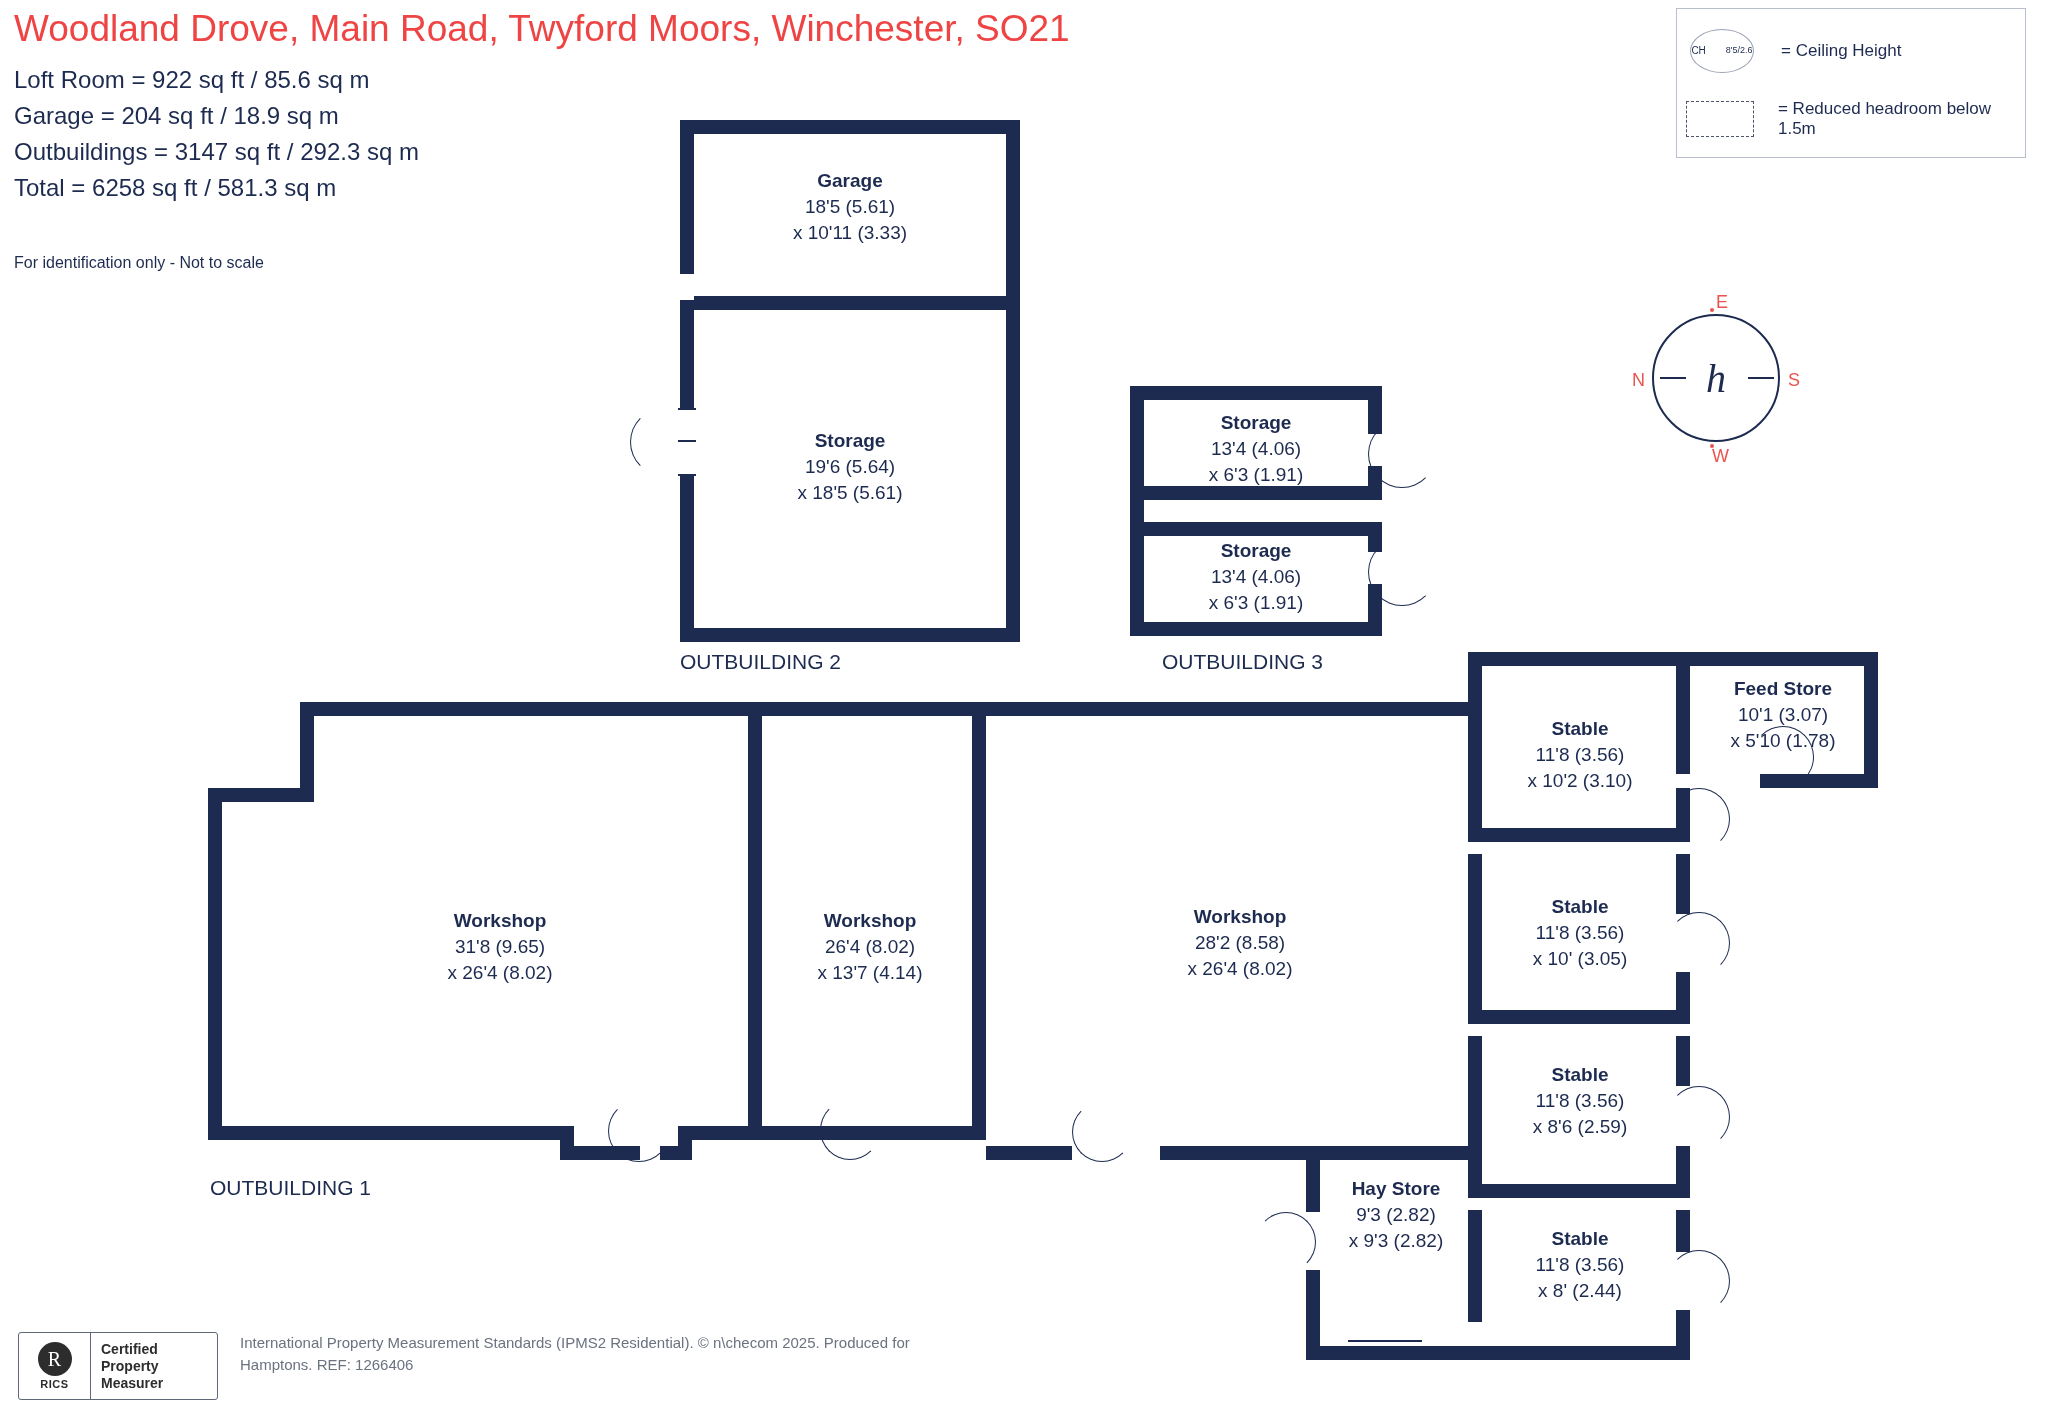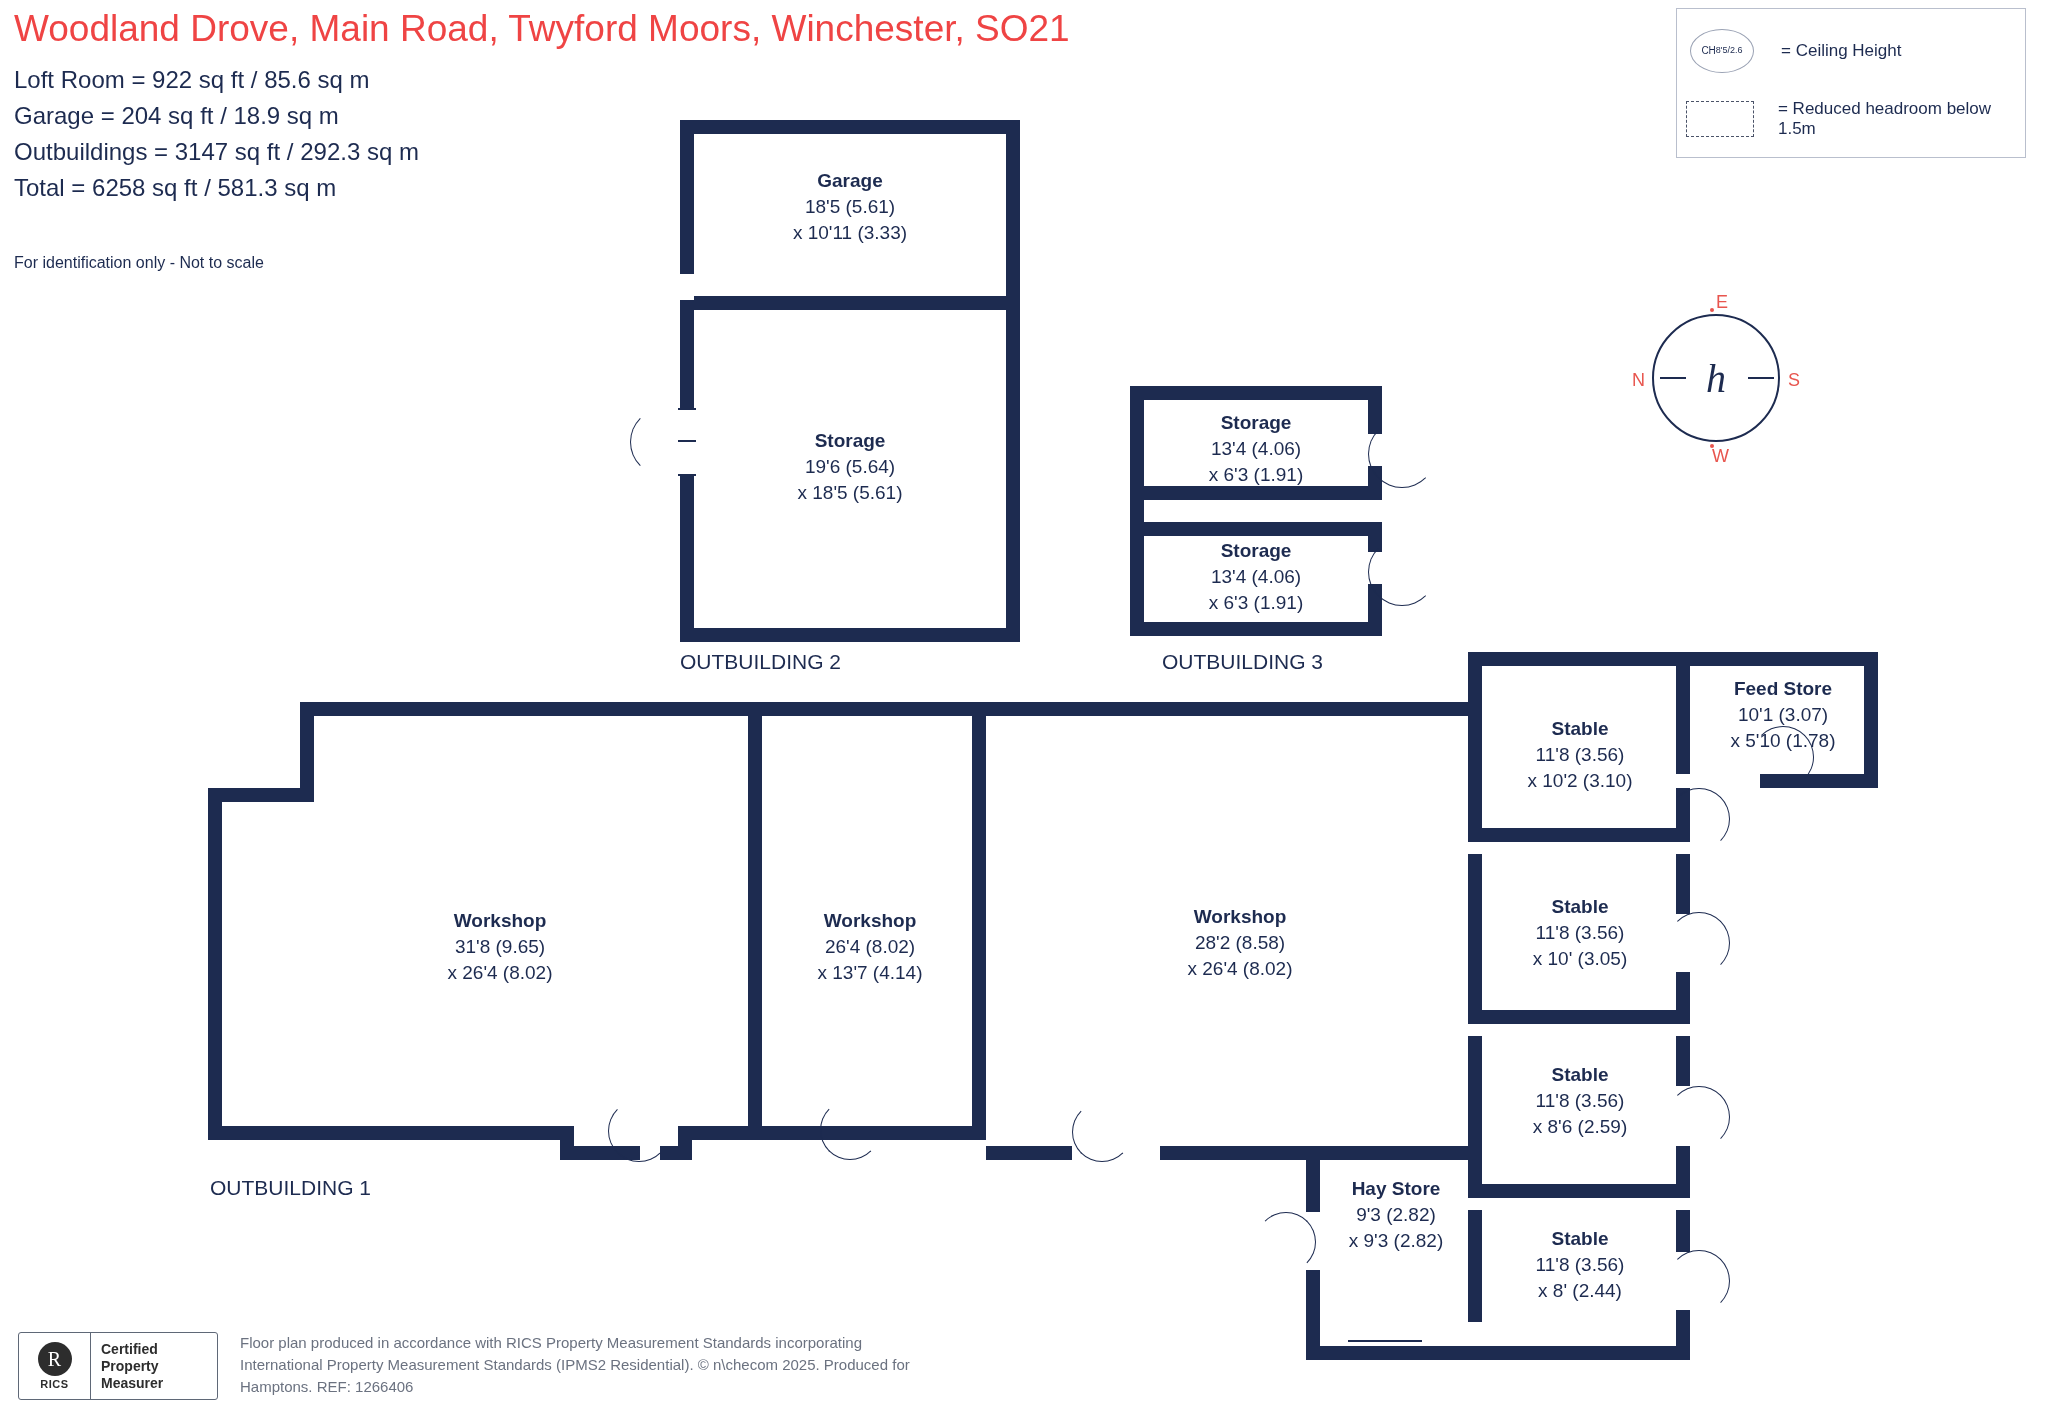--- a/index.html
+++ b/index.html
@@ -78,21 +78,21 @@
     height: 42px;
     border: 1px solid #9aa2b4;
     border-radius: 50%;
     display: flex;
     flex-direction: row;
     justify-content: center;
     align-items: center;
     line-height: 1.05;
   }
   .ch-circle .ch-top { font-size: 10px; color: #1d2b50; }
-  .ch-circle .ch-bot { font-size: 9px; color: #1d2b50; }
+  .ch-circle .ch-bot { font-size: 9px; color: #1d2b50; padding-left: 20px; }
   .dash-box {
     width: 66px;
     height: 34px;
     border: 1px dashed #4a5368;
   }
   .legend-label {
     font-size: 17px;
     color: #1d2b50;
     padding-left: 14px;
   }
@@ -467,18 +467,17 @@
       <div class="rics-word">RICS</div>
     </div>
     <div class="rics-text">
       <div>Certified</div>
       <div>Property</div>
       <div>Measurer</div>
     </div>
   </div>
 
   <div class="footer-note">
-    <div>Floor plan produced in accordance with RICS Property Measurement Standards incorporating</div>
     <div>International Property Measurement Standards (IPMS2 Residential).  © n\checom 2025.   Produced for</div>
     <div>Hamptons.  REF: 1266406</div>
   </div>
 
 </div>
 
 </body></html>

